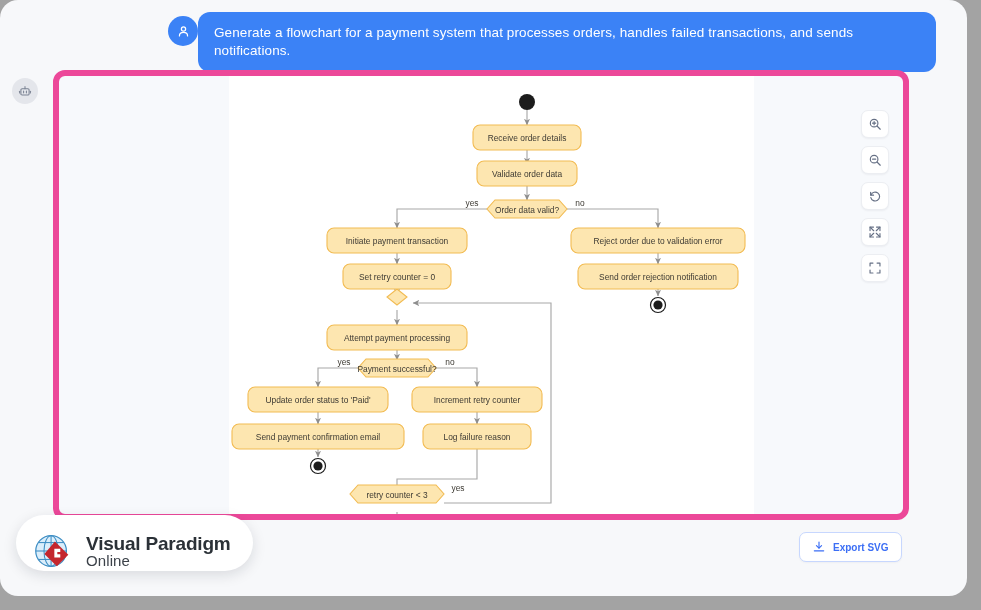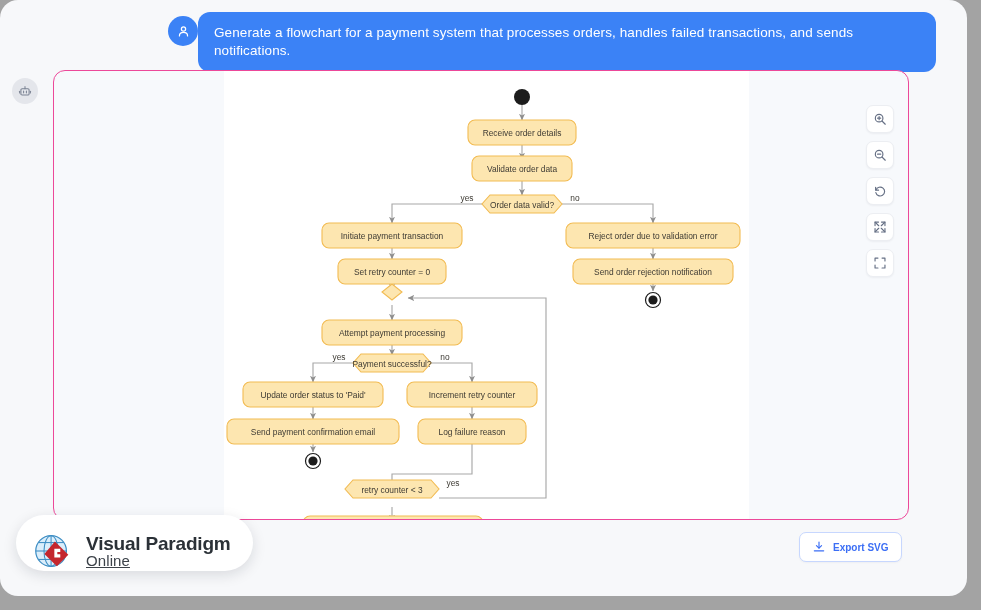--- a/index.html
+++ b/index.html
@@ -55,21 +55,21 @@
     background: #e4e6eb;
     display: flex; align-items: center; justify-content: center;
   }
 
   
   .diagram-card {
     position: absolute;
     left: 53px; top: 70px;
     width: 856px; height: 450px;
     background: #f7f9fc;
-    border: 1px solid #ec4899;
+    border: 6px solid #ec4899;
     border-radius: 12px;
     overflow: hidden;
   }
   .canvas-page {
     position: absolute;
     left: 170px; top: 0;
     width: 525px; height: 450px;
     background: #ffffff;
   }
   .canvas-svg { position: absolute; left: 0; top: 0; }
@@ -103,21 +103,21 @@
     align-items: center;
     gap: 10px;
     padding: 16px 22px 0 14px;
     box-shadow: 0 4px 14px rgba(16,24,40,.13);
   }
   .brand-text { line-height: 1.02; }
   .brand-line1 {
     font-size: 19px; font-weight: bold; color: #2b3137; letter-spacing: -.2px;
   }
   .brand-line2 {
-    font-size: 15px; color: #3c4249; letter-spacing: .1px; text-decoration: underline;
+    font-size: 15px; color: #3c4249; letter-spacing: .1px;
   }
 
   
   .export-btn {
     position: absolute;
     left: 799px; top: 532px;
     height: 30px;
     background: #ffffff;
     border: 1px solid #c7d7fe;
     border-radius: 7px;

